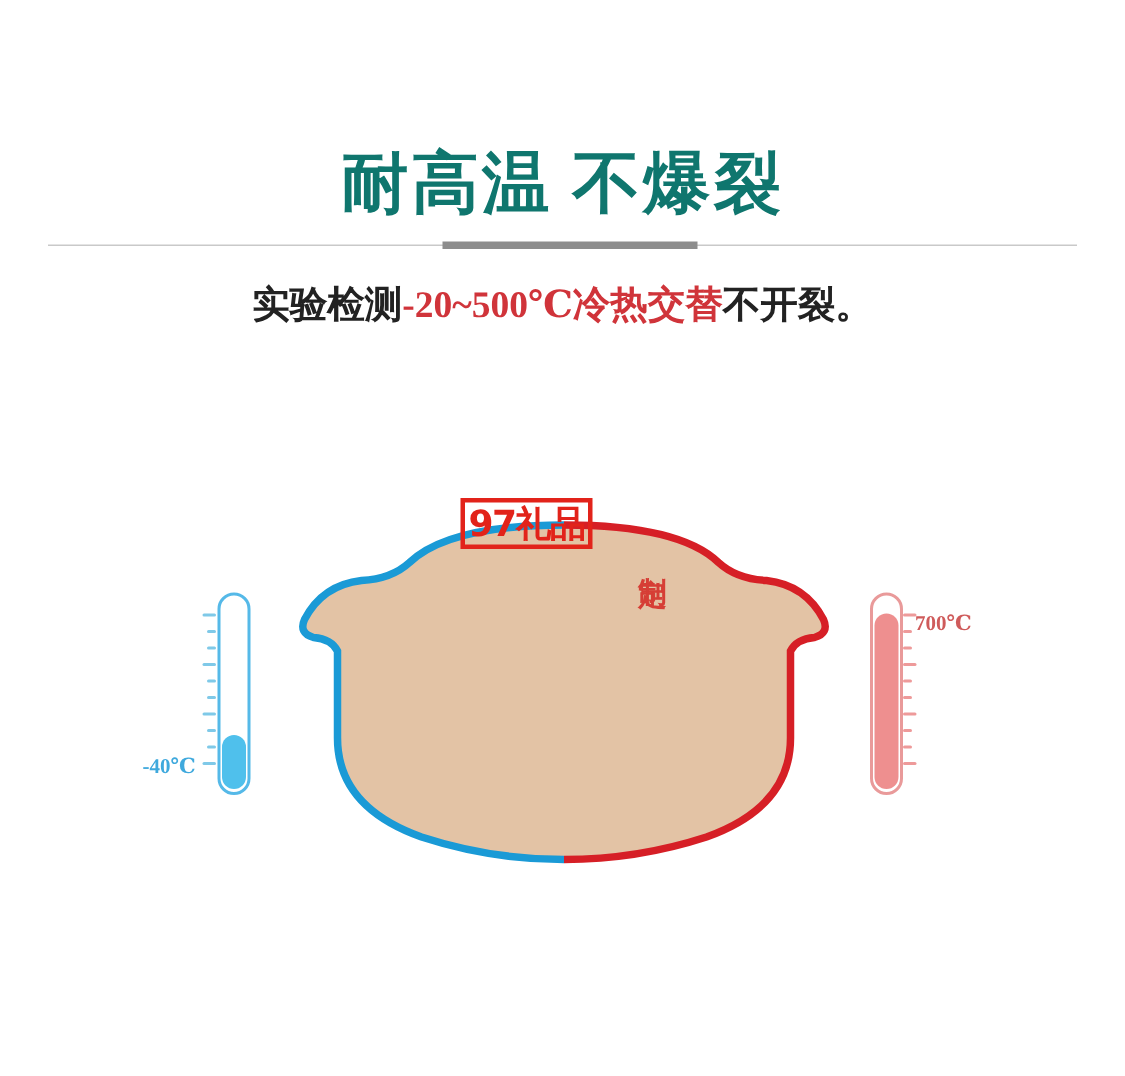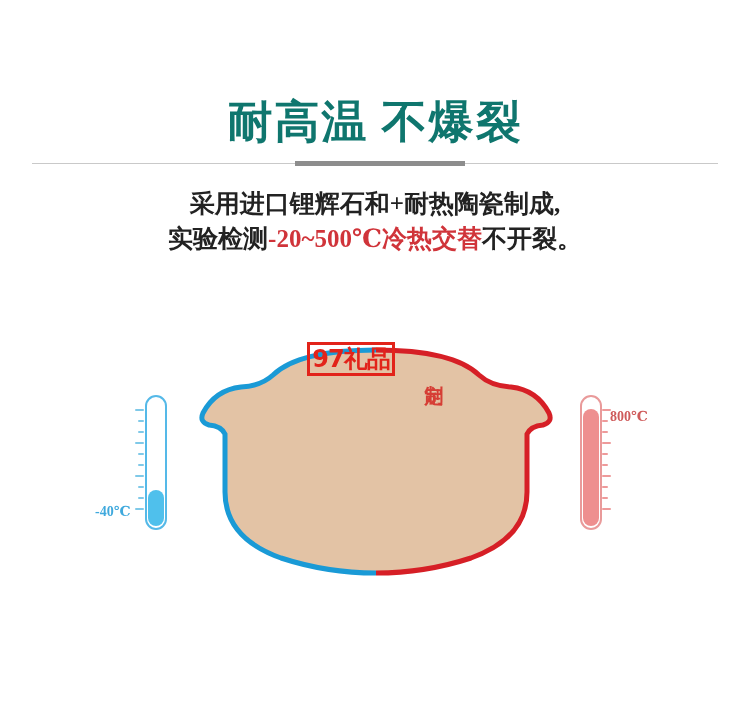--- a/index.html
+++ b/index.html
@@ -161,21 +161,20 @@
     border: 3px solid #e2231a;
     box-sizing: border-box;
     color: #e2231a;
     font-family: "DejaVu Sans", sans-serif;
     font-weight: bold;
     font-size: 24px;
     line-height: 28px;
     text-align: center;
     letter-spacing: -1px;
     background: transparent;
-    margin-top: 10px;
   }
   .stamp {
     position: absolute;
     left: 418px;
     top: 342px;
     width: 28px;
     height: 56px;
     color: #d5332c;
     font-family: "DejaVu Sans", sans-serif;
     font-weight: bold;
@@ -194,21 +193,20 @@
 <div id="page">
 
   <div class="headline">耐高温 不爆裂</div>
 
   <div class="rule-wrap">
     <div class="rule-thin"></div>
     <div class="rule-thick"></div>
   </div>
 
   <div class="subcopy">
-    <div class="line">采用进口锂辉石和+耐热陶瓷制成,</div>
     <div class="line"><span>实验检测</span><span class="hot">-20~500℃冷热交替</span><span>不开裂。</span></div>
   </div>
 
   <div class="stage">
 
     <div class="thermo" id="thermo-cold">
       <div class="tube"></div>
       <div class="fill"></div>
       <div class="ticks">
         <i style="top:14px;width:9px"></i>
@@ -234,21 +232,21 @@
         <i style="top:36px;width:6px"></i>
         <i style="top:47px;width:9px"></i>
         <i style="top:58px;width:6px"></i>
         <i style="top:69px;width:6px"></i>
         <i style="top:80px;width:9px"></i>
         <i style="top:91px;width:6px"></i>
         <i style="top:102px;width:6px"></i>
         <i style="top:113px;width:9px"></i>
       </div>
     </div>
-    <div class="thermo-label" id="label-hot">800℃</div>
+    <div class="thermo-label" id="label-hot">700℃</div>
 
     <svg class="bowl" viewBox="0 0 362 240">
       <defs>
         <clipPath id="clip-left-outline">
           <rect x="0" y="0" width="181" height="240"></rect>
         </clipPath>
         <clipPath id="clip-right-outline">
           <rect x="181" y="0" width="181" height="240"></rect>
         </clipPath>
         <clipPath id="clip-interior">

